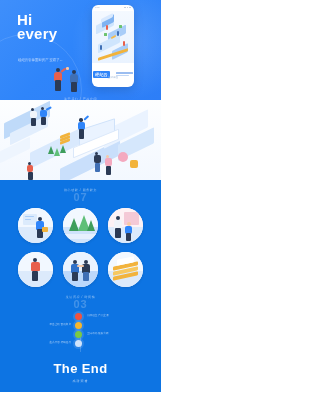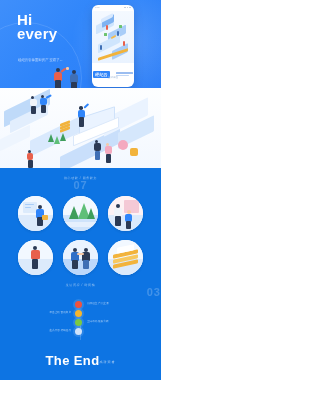--- a/index.html
+++ b/index.html
@@ -1,20 +1,20 @@
 <!DOCTYPE html>
 <html><head>
 <meta charset="utf-8">
 <style>
   html,body{margin:0;padding:0;background:#fff;}
   body{width:161px;height:400px;overflow:hidden;font-family:"Liberation Sans",sans-serif;}
   .page{position:relative;width:161px;height:400px;overflow:hidden;}
 
   
-  .hero{position:relative;width:161px;height:88px;background:linear-gradient(135deg,#3f8ffb 0%,#2f85fa 45%,#2d7ef7 100%);overflow:hidden;}
+  .hero{position:relative;width:161px;height:100px;background:linear-gradient(135deg,#3f8ffb 0%,#2f85fa 45%,#2d7ef7 100%);overflow:hidden;}
   .hero-glow{position:absolute;right:-28px;top:-18px;width:120px;height:120px;border-radius:50%;
     background:radial-gradient(circle at 50% 50%,rgba(255,255,255,.16),rgba(255,255,255,0) 68%);}
   .hero-ring{position:absolute;left:-30px;bottom:-46px;width:110px;height:110px;border-radius:50%;border:1px solid rgba(255,255,255,.12);}
   .hero-title{position:absolute;left:17px;top:13px;color:#fff;font-weight:bold;font-size:15px;line-height:14px;letter-spacing:.2px;}
   .hero-title span{display:block;}
   .hero-sub{position:absolute;left:18px;top:58px;width:52px;color:rgba(255,255,255,.72);font-size:3.4px;line-height:5px;}
 
   
   .fig{position:absolute;}
   .fig i{position:absolute;display:block;}
@@ -83,21 +83,21 @@
   .sec3{position:relative;width:161px;height:62px;background:#0d74e3;overflow:hidden;}
   .tl{position:absolute;left:0;right:0;top:22px;}
   .tl-row{position:relative;height:9px;}
   .tl-line{position:absolute;left:80px;top:0;bottom:0;width:1px;background:rgba(255,255,255,.18);}
   .tl-dot{position:absolute;left:75px;top:1px;width:7px;height:7px;border-radius:50%;box-shadow:0 0 0 2px rgba(255,255,255,.12);}
   .tl-txt{position:absolute;top:1.5px;font-size:2.6px;line-height:3.4px;color:rgba(255,255,255,.62);width:34px;}
   .tl-txt.r{left:87px;text-align:left;}
   .tl-txt.l{left:37px;text-align:right;}
 
   
-  .footer{position:relative;width:161px;height:40px;background:#0d74e3;display:flex;flex-direction:row;align-items:center;justify-content:center;}
+  .footer{position:relative;width:161px;height:40px;background:#0d74e3;display:flex;flex-direction:column;align-items:center;justify-content:center;}
   .footer .end{color:#fff;font-size:13px;font-weight:bold;letter-spacing:.4px;}
   .footer .thanks{margin-top:3px;color:rgba(255,255,255,.6);font-size:3px;letter-spacing:1px;}
 </style>
 </head>
 <body>
 
 <div class="page">
 
   <div class="hero">
     <div class="hero-glow"></div>
@@ -295,21 +295,21 @@
         <div class="panel" style="left:5px;top:17px;width:25px;height:4px;background:#f7c85f;transform:skewY(-12deg);"></div>
         <div class="panel" style="left:5px;top:22px;width:25px;height:4px;background:#f2b33c;transform:skewY(-12deg);"></div>
         <div class="panel" style="left:9px;top:6px;width:17px;height:6px;background:#ffffff;transform:skewY(-12deg);"></div>
       </div>
 
     </div>
   </div>
 
   <div class="sec3">
     <div class="sec-label" style="top:5px;">发展历程 / 时间轴</div>
-    <div class="sec-num" style="top:8px;text-align:right;">03</div>
+    <div class="sec-num" style="top:8px;">03</div>
 
     <div class="tl">
       <div class="tl-line" style="top:22px;height:34px;"></div>
 
       <div class="tl-row">
         <span class="tl-dot" style="background:#f0523f;"></span>
         <span class="tl-txt r">品牌创立 产品立项</span>
       </div>
       <div class="tl-row">
         <span class="tl-dot" style="background:#f6b62e;"></span>

